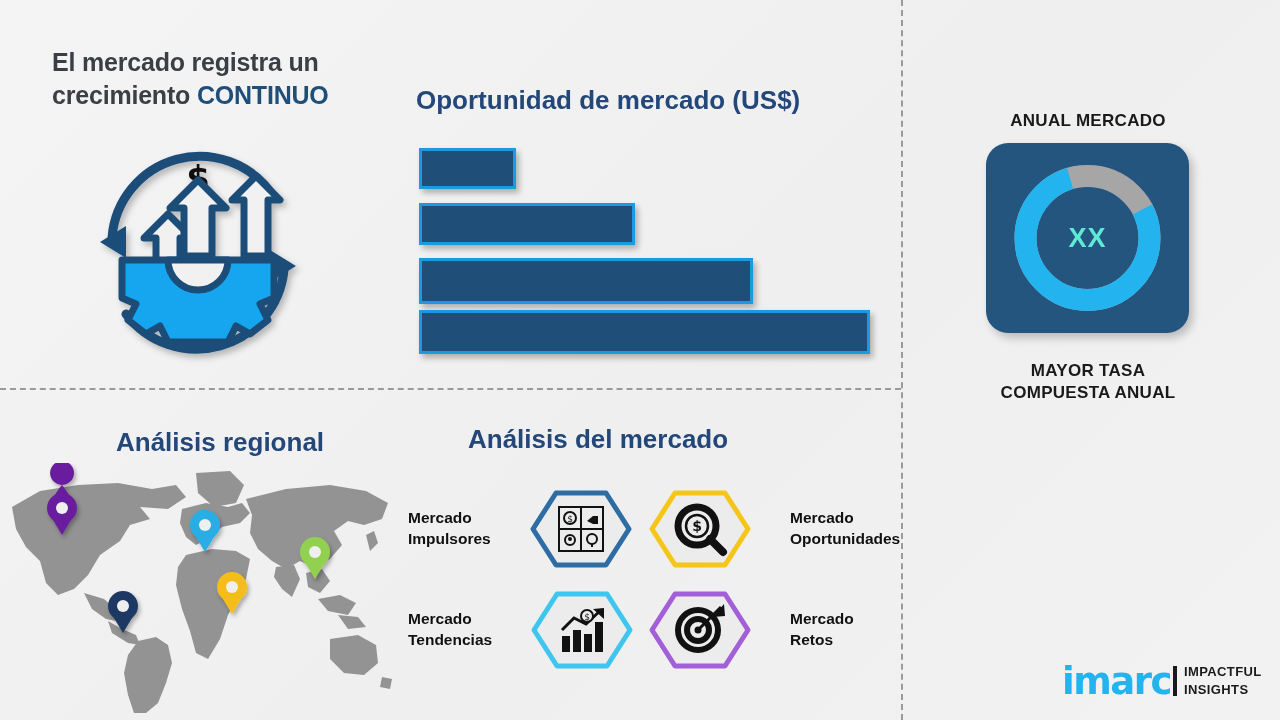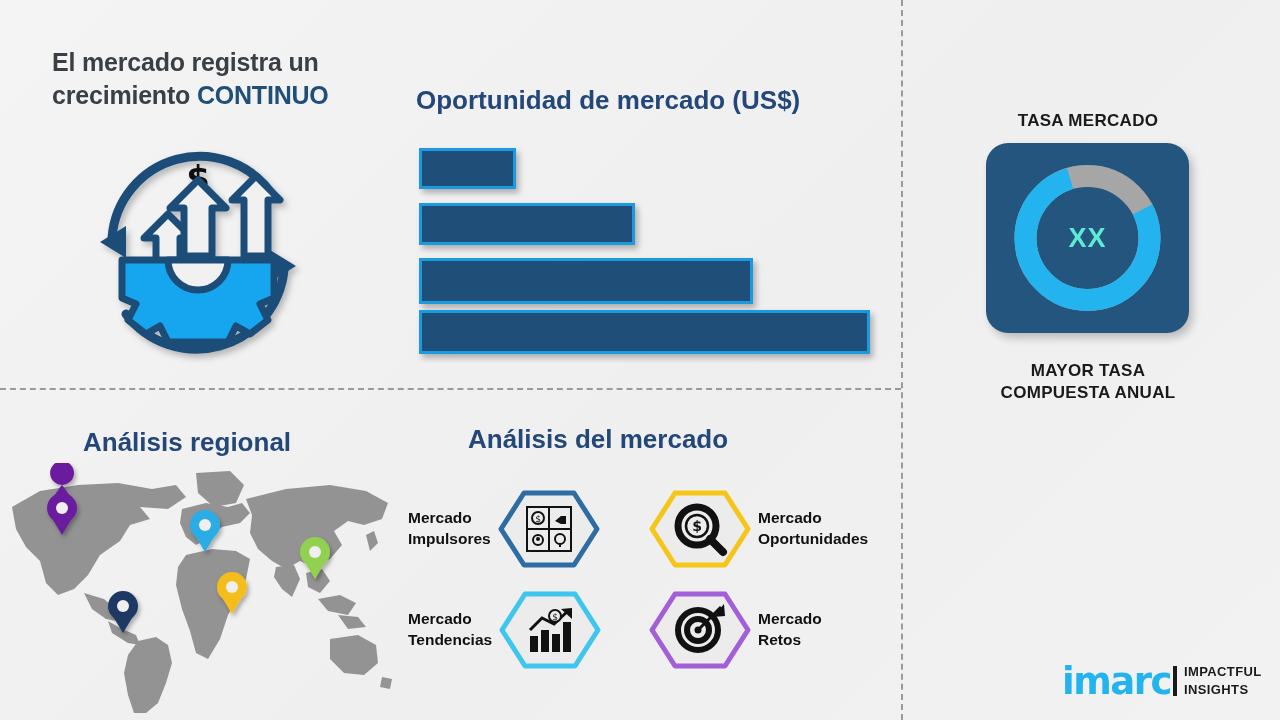--- a/index.html
+++ b/index.html
@@ -57,21 +57,21 @@
     font-weight: bold;
     color: #24477a;
     white-space: nowrap;
   }
   #title-opportunity {
     left: 416px; top: 57px;
     font-size: 26px;
     margin-top: 28px;
   }
   #title-regional {
-    left: 83px; top: 427px;
+    left: 116px; top: 427px;
     font-size: 26px;
   }
   #title-dynamics {
     left: 468px; top: 424px;
     font-size: 26px;
   }
 
   .donut-caption {
     position: absolute;
     width: 260px;
@@ -147,20 +147,21 @@
     width: 400px;
     height: 250px;
   }
 
   
   .dyn-item {
     position: absolute;
     display: flex;
     align-items: center;
     height: 80px;
+    gap: 32px;
   }
   .dyn-item .hex {
     position: relative;
     width: 104px;
     height: 80px;
     flex: 0 0 104px;
   }
   .dyn-label {
     font-size: 15.5px;
     font-weight: bold;
@@ -252,21 +253,21 @@
 
   <div class="section-title" id="title-opportunity">Oportunidad de mercado (US$)</div>
 
   <div class="bars">
     <div class="bar b1" style="width: 97px; background: rgb(31, 78, 121); border-color: rgb(28, 154, 224);"></div>
     <div class="bar b2" style="width: 216px; background: rgb(31, 78, 121); border-color: rgb(28, 154, 224);"></div>
     <div class="bar b3" style="width: 334px; background: rgb(31, 78, 121); border-color: rgb(28, 154, 224);"></div>
     <div class="bar b4" style="width: 451px; background: rgb(31, 78, 121); border-color: rgb(28, 154, 224);"></div>
   </div>
 
-  <div class="donut-caption" id="caption-mayor-mercado">TASA MERCADO</div>
+  <div class="donut-caption" id="caption-mayor-mercado">ANUAL MERCADO</div>
   <div class="donut-card" id="donut-card-market">
     <svg width="203" height="190" viewBox="0 0 203 190" xmlns="http://www.w3.org/2000/svg">
 
       <circle cx="101.5" cy="95" r="62" fill="none" stroke="#a6a6a6" stroke-width="22"></circle>
 
       <circle cx="101.5" cy="95" r="62" fill="none" stroke="#23b4ef" stroke-width="22" stroke-dasharray="303.8 85.7" stroke-dashoffset="-67.5" transform="rotate(-90 101.5 95)"></circle>
     </svg>
     <div class="donut-value">XX</div>
   </div>
 

